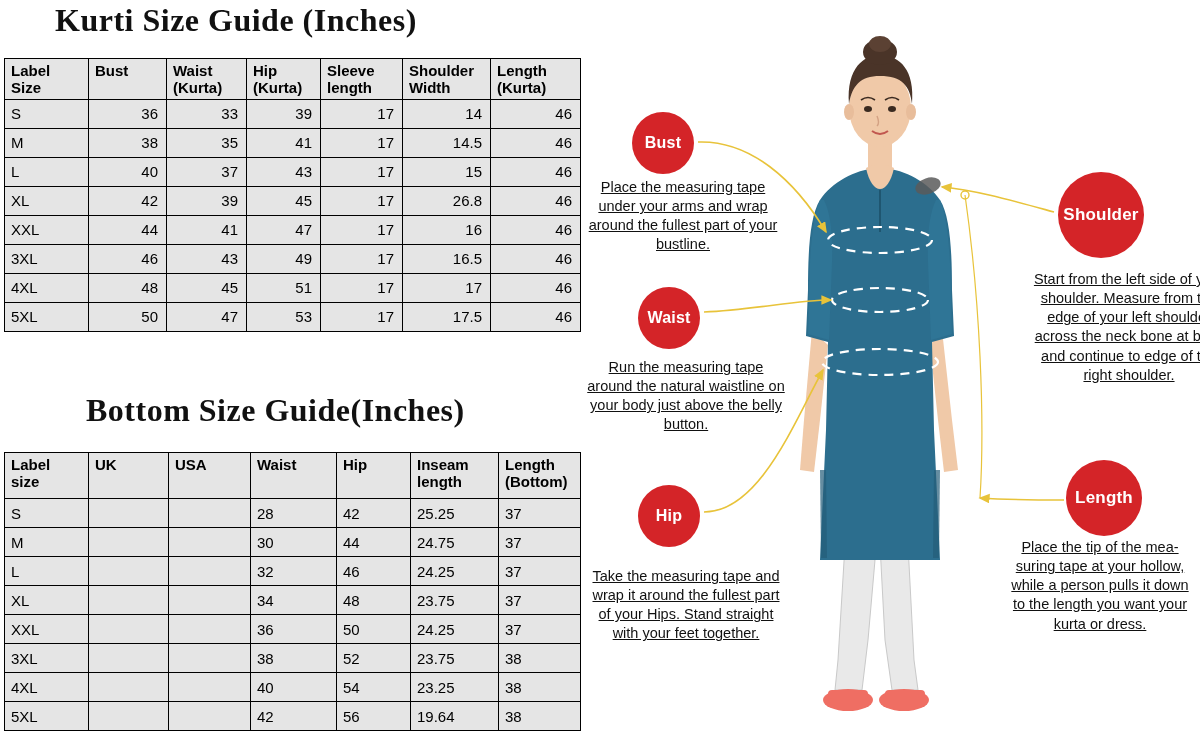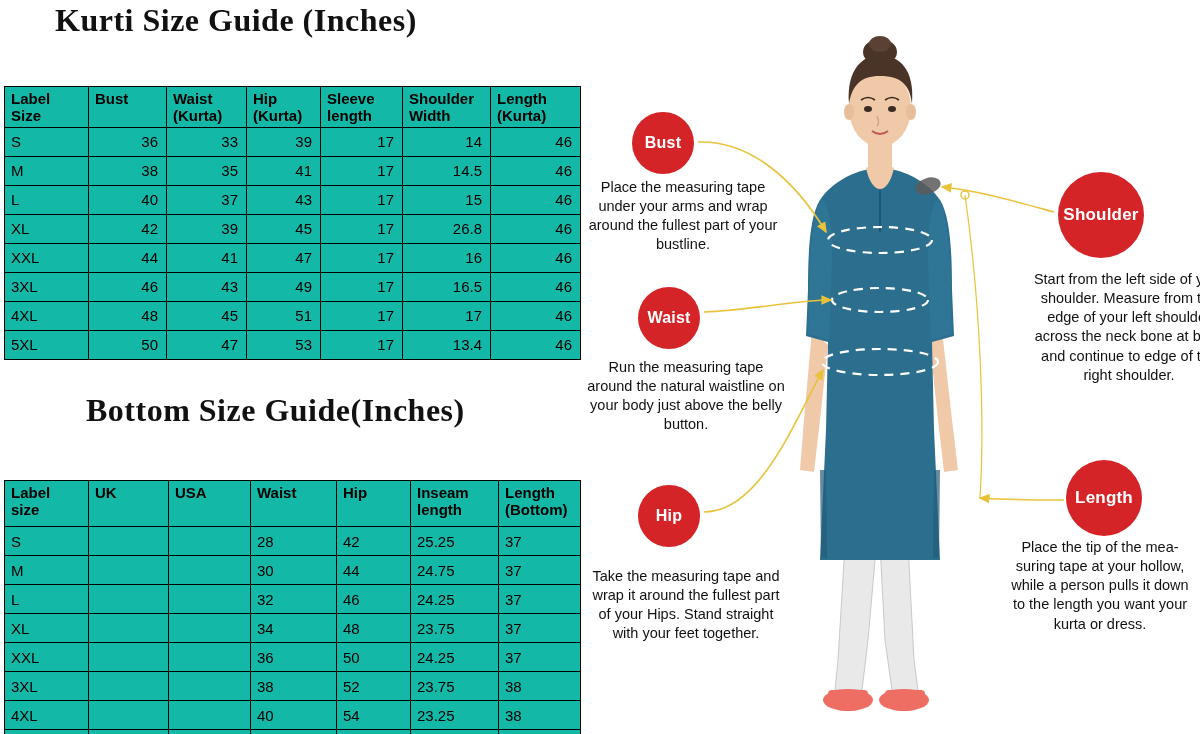--- a/index.html
+++ b/index.html
@@ -35,22 +35,21 @@
     font-size: 32px;
     letter-spacing: 0.5px;
   }
 
   
   table {
     border-collapse: collapse;
     table-layout: fixed;
     font-size: 15px;
     color: #000;
-    background: #14b8a6;
-    margin-top: 28px;
+    background: #e5e5e5;
   }
   table td, table th {
     border: 1px solid #000;
     padding: 2px 6px;
     font-weight: normal;
     vertical-align: middle;
     overflow: hidden;
   }
   .hdr td {
     font-weight: bold;
@@ -117,20 +116,21 @@
   #bubble-hip      { left: 58px;  top: 485px; width: 62px; height: 62px; }
   #bubble-shoulder { left: 478px; top: 172px; width: 86px; height: 86px; font-size: 17px; }
   #bubble-length   { left: 486px; top: 460px; width: 76px; height: 76px; font-size: 17px; }
 
   .caption {
     position: absolute;
     font-size: 14.5px;
     line-height: 1.32;
     color: #111;
     text-align: center;
+    text-decoration: underline;
   }
   #cap-bust     { left: 8px;  top: 178px; width: 190px; }
   #cap-waist    { left: 6px;  top: 358px; width: 200px; }
   #cap-hip      { left: 8px;  top: 558px; width: 196px; margin-top: 9px; }
   #cap-shoulder { left: 418px; top: 270px; width: 198px; margin-left: 32px; }
   #cap-length   { left: 430px; top: 538px; width: 180px; text-align: center; }
 
   #figure-svg { position: absolute; left: 0; top: 0; }
   #arrows-svg { position: absolute; left: 0; top: 0; }
 </style>
@@ -223,21 +223,21 @@
         <td class="num">17</td>
         <td class="num">17</td>
         <td class="num">46</td>
       </tr>
       <tr>
         <td class="lbl">5XL</td>
         <td class="num">50</td>
         <td class="num">47</td>
         <td class="num">53</td>
         <td class="num">17</td>
-        <td class="num">13.4</td>
+        <td class="num">17.5</td>
         <td class="num">46</td>
       </tr>
     </tbody>
   </table>
 
   <div id="bottom-title" class="guide-title">Bottom Size Guide(Inches)</div>
 
   <table id="bottom-table">
     <colgroup>
       <col class="b0">

